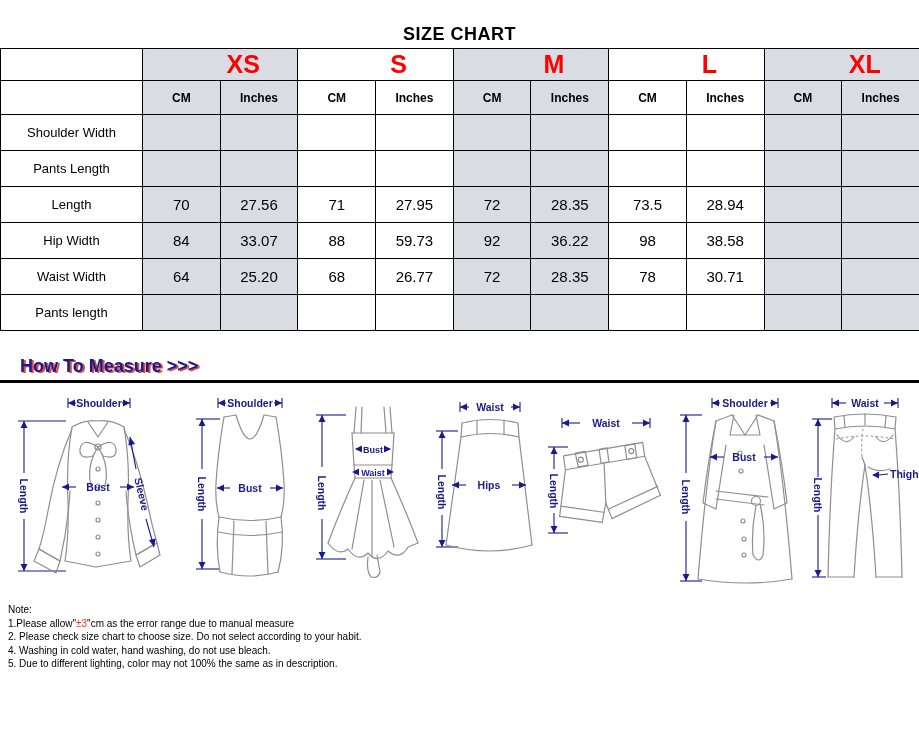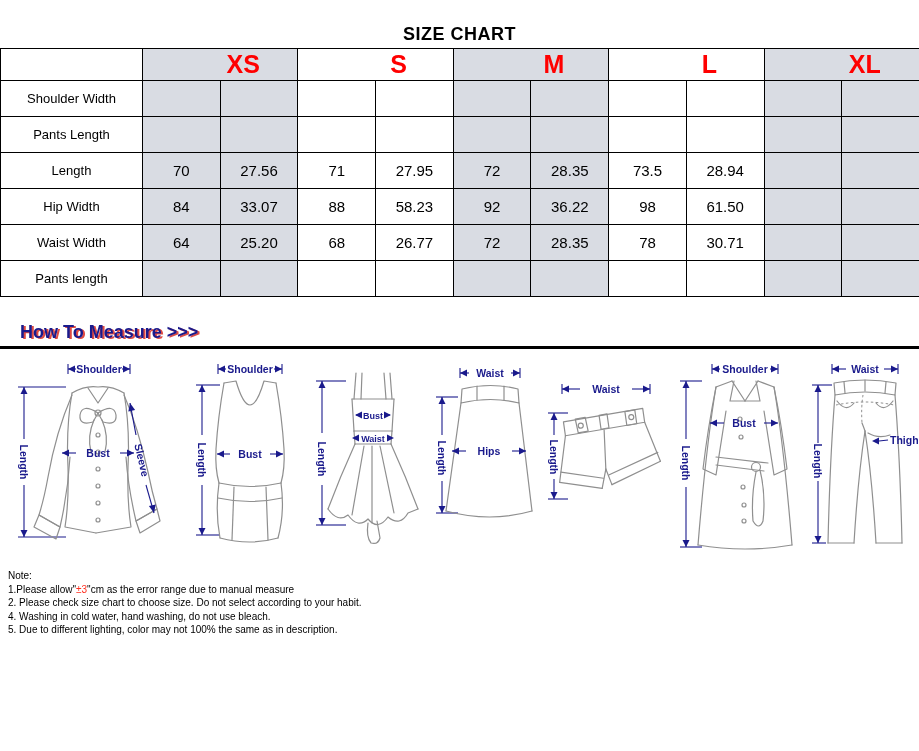--- a/index.html
+++ b/index.html
@@ -58,20 +58,33 @@
     </colgroup>
   <thead>
     <tr class="size-row">
       <td></td>
       <td colspan="2">XS</td>
       <td colspan="2">S</td>
       <td colspan="2">M</td>
       <td colspan="2">L</td>
       <td colspan="2">XL</td>
     </tr>
+    <tr class="units-row">
+      <td></td>
+      <td>CM</td>
+      <td>Inches</td>
+      <td>CM</td>
+      <td>Inches</td>
+      <td>CM</td>
+      <td>Inches</td>
+      <td>CM</td>
+      <td>Inches</td>
+      <td>CM</td>
+      <td>Inches</td>
+    </tr>
   </thead>
   <tbody class="vals">
     <tr>
       <td>Shoulder Width</td>
       <td></td>
       <td></td>
       <td></td>
       <td></td>
       <td></td>
       <td></td>
@@ -104,25 +117,25 @@
       <td>73.5</td>
       <td>28.94</td>
       <td></td>
       <td></td>
     </tr>
     <tr>
       <td>Hip Width</td>
       <td>84</td>
       <td>33.07</td>
       <td>88</td>
-      <td>58.23</td>
+      <td>59.73</td>
       <td>92</td>
       <td>36.22</td>
       <td>98</td>
-      <td>61.50</td>
+      <td>38.58</td>
       <td></td>
       <td></td>
     </tr>
     <tr>
       <td>Waist Width</td>
       <td>64</td>
       <td>25.20</td>
       <td>68</td>
       <td>26.77</td>
       <td>72</td>

